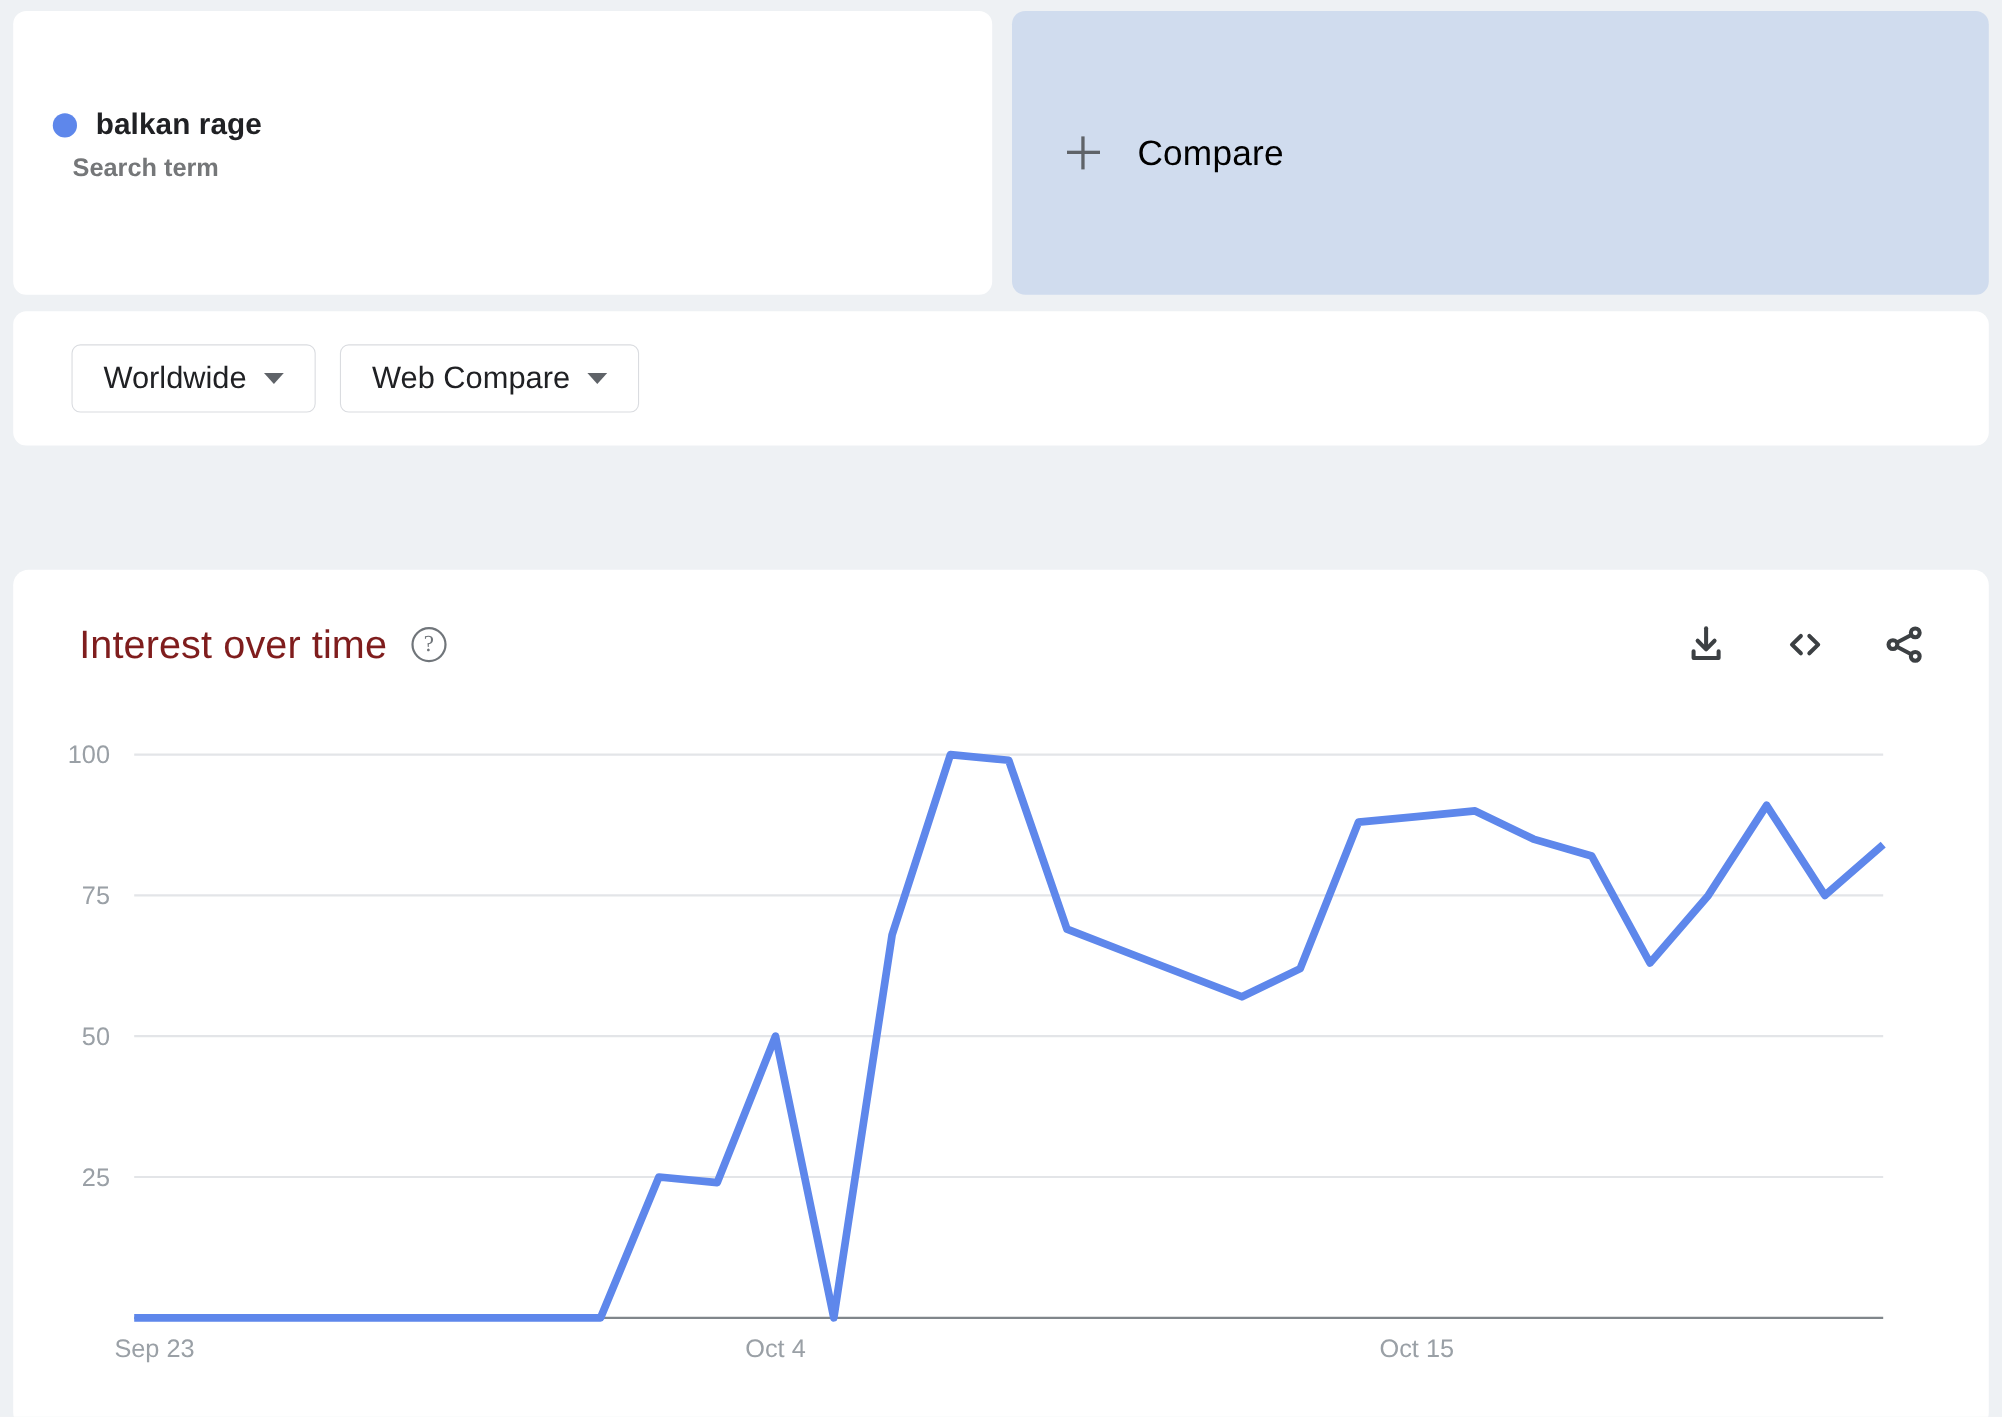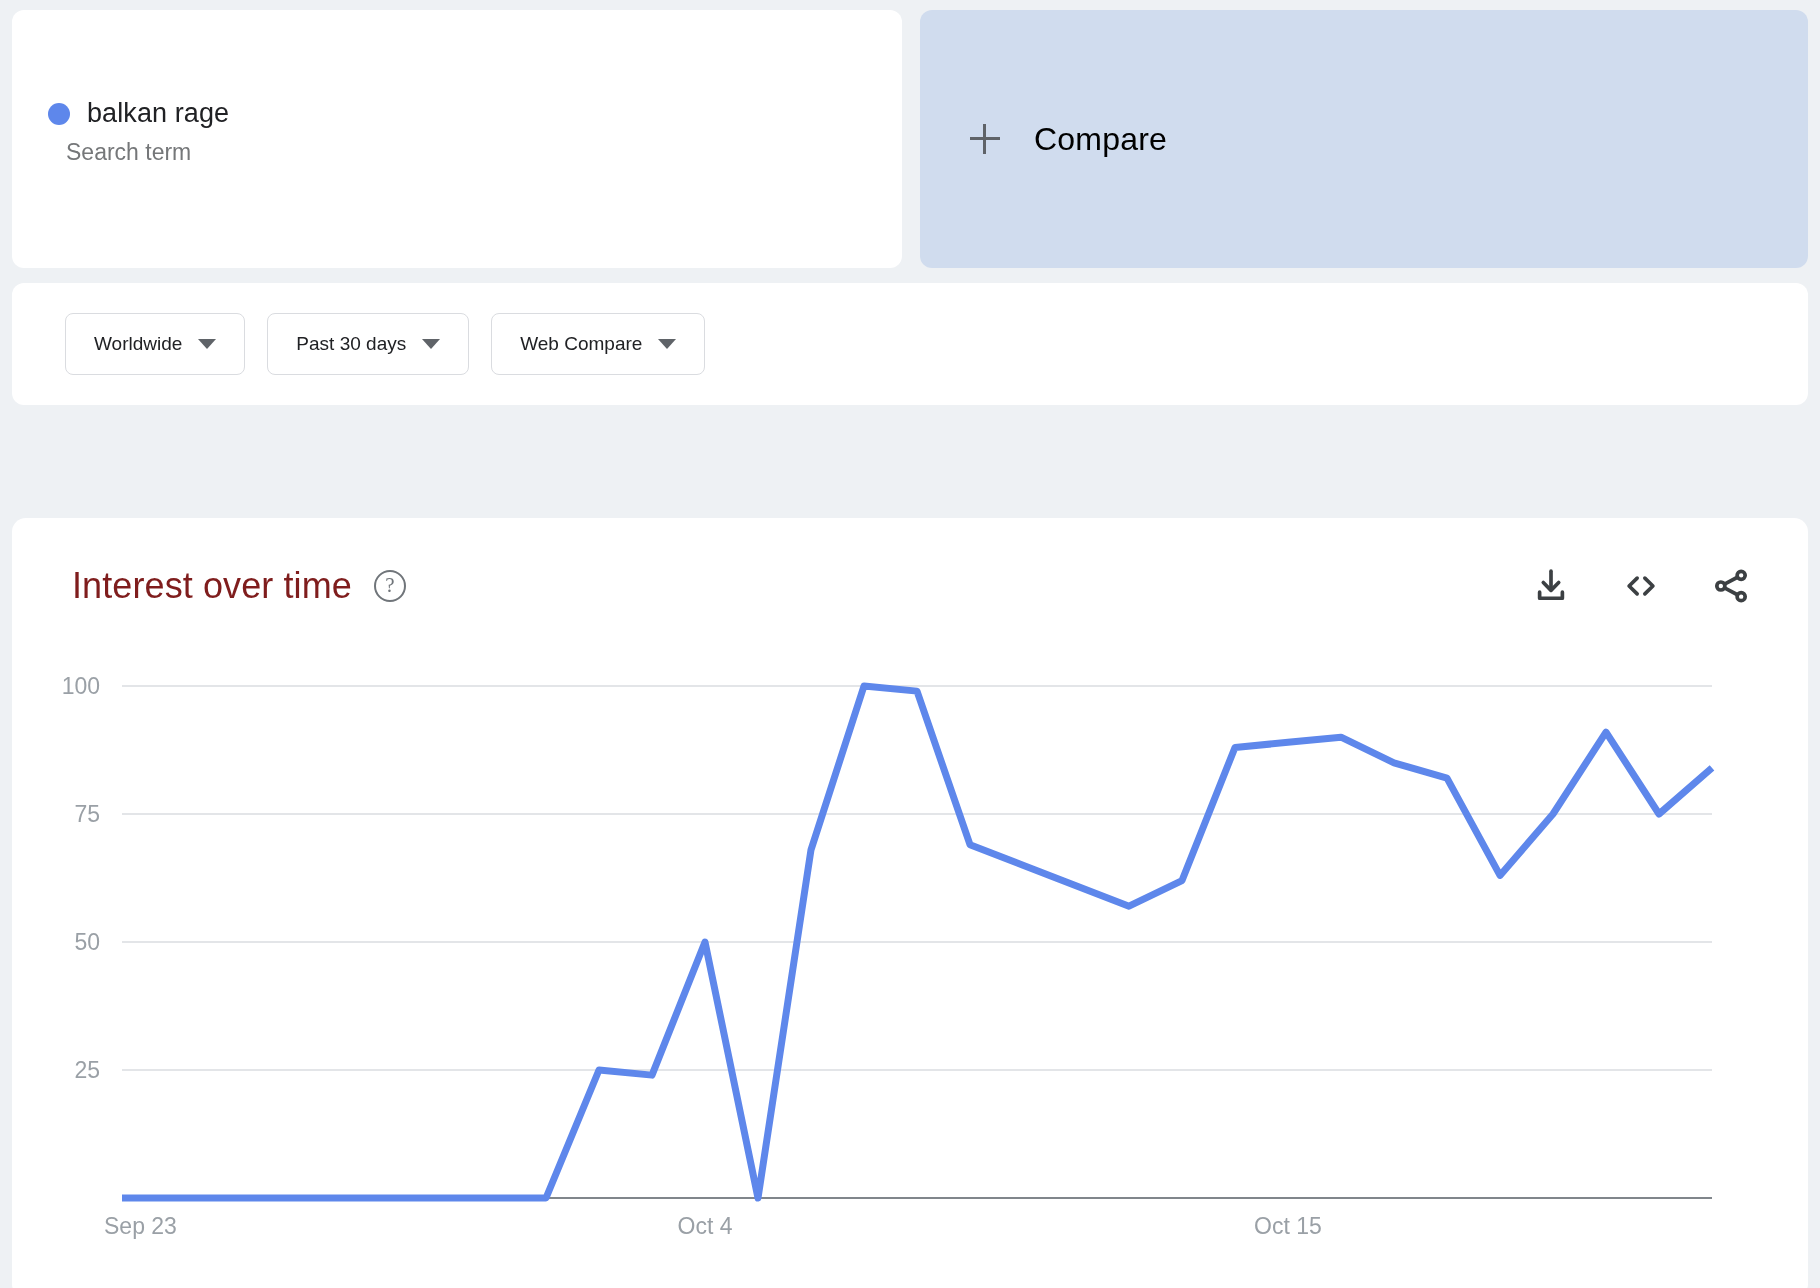--- a/index.html
+++ b/index.html
@@ -26,20 +26,21 @@
     padding: 10px 12px 0 12px;
     height: 270px;
   }
 
   .term-card {
     flex: 0 0 890px;
     background: #ffffff;
     border-radius: 12px;
     padding: 88px 0 0 36px;
     height: 258px;
+    font-weight: bold;
   }
 
   .term-line {
     display: flex;
     align-items: center;
     gap: 17px;
   }
 
   .term-dot {
     width: 22px;
@@ -112,21 +113,21 @@
     display: flex;
     align-items: center;
     justify-content: center;
     gap: 16px;
     padding: 0 28px;
     background: #fff;
     cursor: pointer;
   }
 
   .chip-label {
-    font-size: 19px;
+    font-size: 28px;
     color: #202124;
     white-space: nowrap;
   }
 
   .caret {
     width: 0; height: 0;
     border-left: 9px solid transparent;
     border-right: 9px solid transparent;
     border-top: 10px solid #5f6368;
     flex: 0 0 18px;
@@ -220,24 +221,20 @@
     <div class="compare-card">
       <span class="plus-icon"></span>
       <span class="compare-label">Compare</span>
     </div>
 
   </div>
 
   <div class="filter-bar">
     <div class="chip">
       <span class="chip-label">Worldwide</span>
-      <span class="caret"></span>
-    </div>
-    <div class="chip">
-      <span class="chip-label">Past 30 days</span>
       <span class="caret"></span>
     </div>
     <div class="chip">
       <span class="chip-label">Web Compare</span>
       <span class="caret"></span>
     </div>
   </div>
 
   <div class="chart-card">
 

